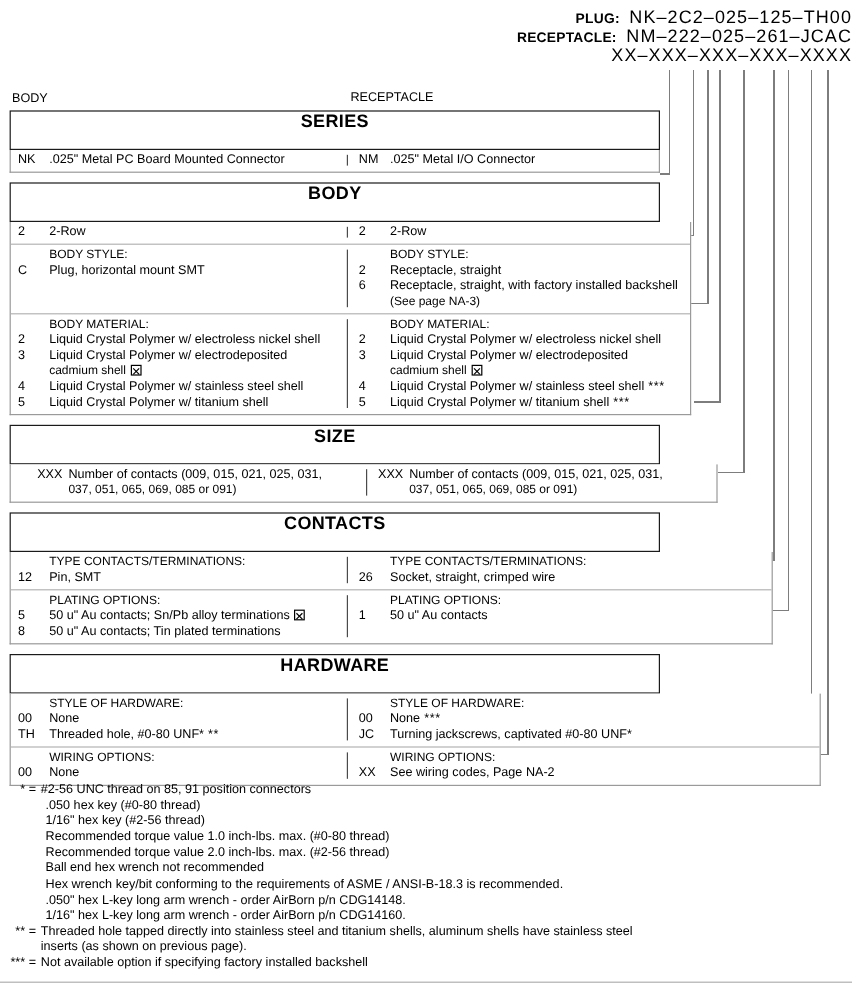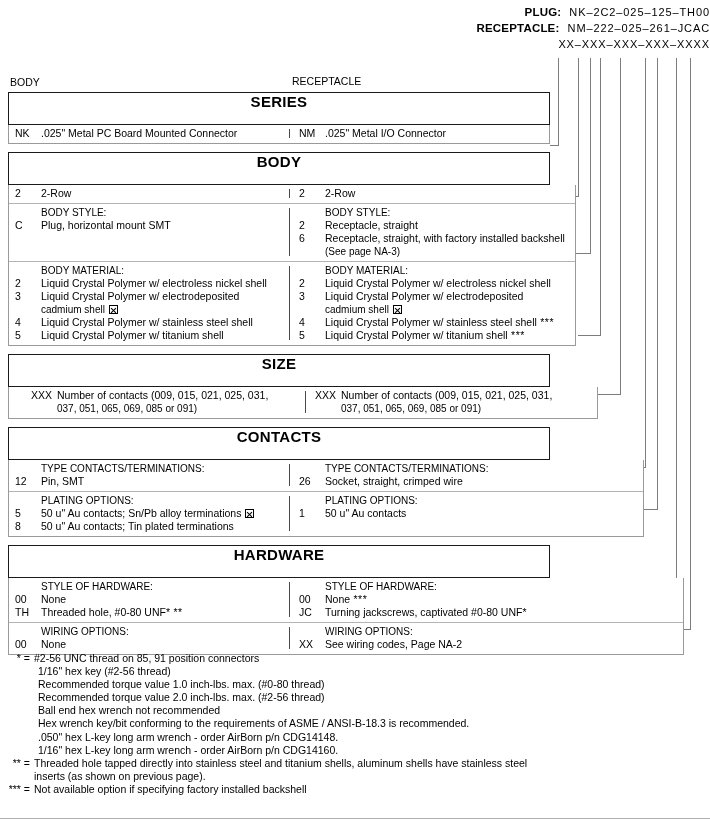--- a/index.html
+++ b/index.html
@@ -29,21 +29,21 @@
   .pn-label {
     width: 540px;
     text-align: right;
     font-size: 11.5px;
     font-weight: bold;
     letter-spacing: 0.2px;
     padding-right: 8px;
     margin-left: 32px;
   }
   .pn-value {
-    font-size: 11px;
+    font-size: 15px;
     letter-spacing: 0.9px;
     white-space: pre;
   }
 
   
   .leaders { position: absolute; top: 0; left: 0; width: 710px; height: 821px; pointer-events: none; }
 
   
   .col-caption {
     position: absolute;
@@ -475,20 +475,21 @@
         </div>
       </div>
     </div>
   </div>
 
 <div class="notes" id="notes-root">
     <div class="note-row">
       <div class="note-mark">* =</div>
       <div class="note-body">#2-56 UNC thread on 85, 91 position connectors</div>
     </div>
+    <div class="note-indent">.050 hex key (#0-80 thread)</div>
     <div class="note-indent">1/16" hex key (#2-56 thread)</div>
     <div class="note-indent">Recommended torque value 1.0 inch-lbs. max. (#0-80 thread)</div>
     <div class="note-indent">Recommended torque value 2.0 inch-lbs. max. (#2-56 thread)</div>
     <div class="note-indent">Ball end hex wrench not recommended</div>
     <div class="note-indent">Hex wrench key/bit conforming to the requirements of ASME / ANSI-B-18.3 is recommended.</div>
     <div class="note-indent">.050" hex L-key long arm wrench - order AirBorn p/n CDG14148.</div>
     <div class="note-indent">1/16" hex L-key long arm wrench - order AirBorn p/n CDG14160.</div>
     <div class="note-row">
       <div class="note-mark">** =</div>
       <div class="note-body">Threaded hole tapped directly into stainless steel and titanium shells, aluminum shells have stainless steel</div>

